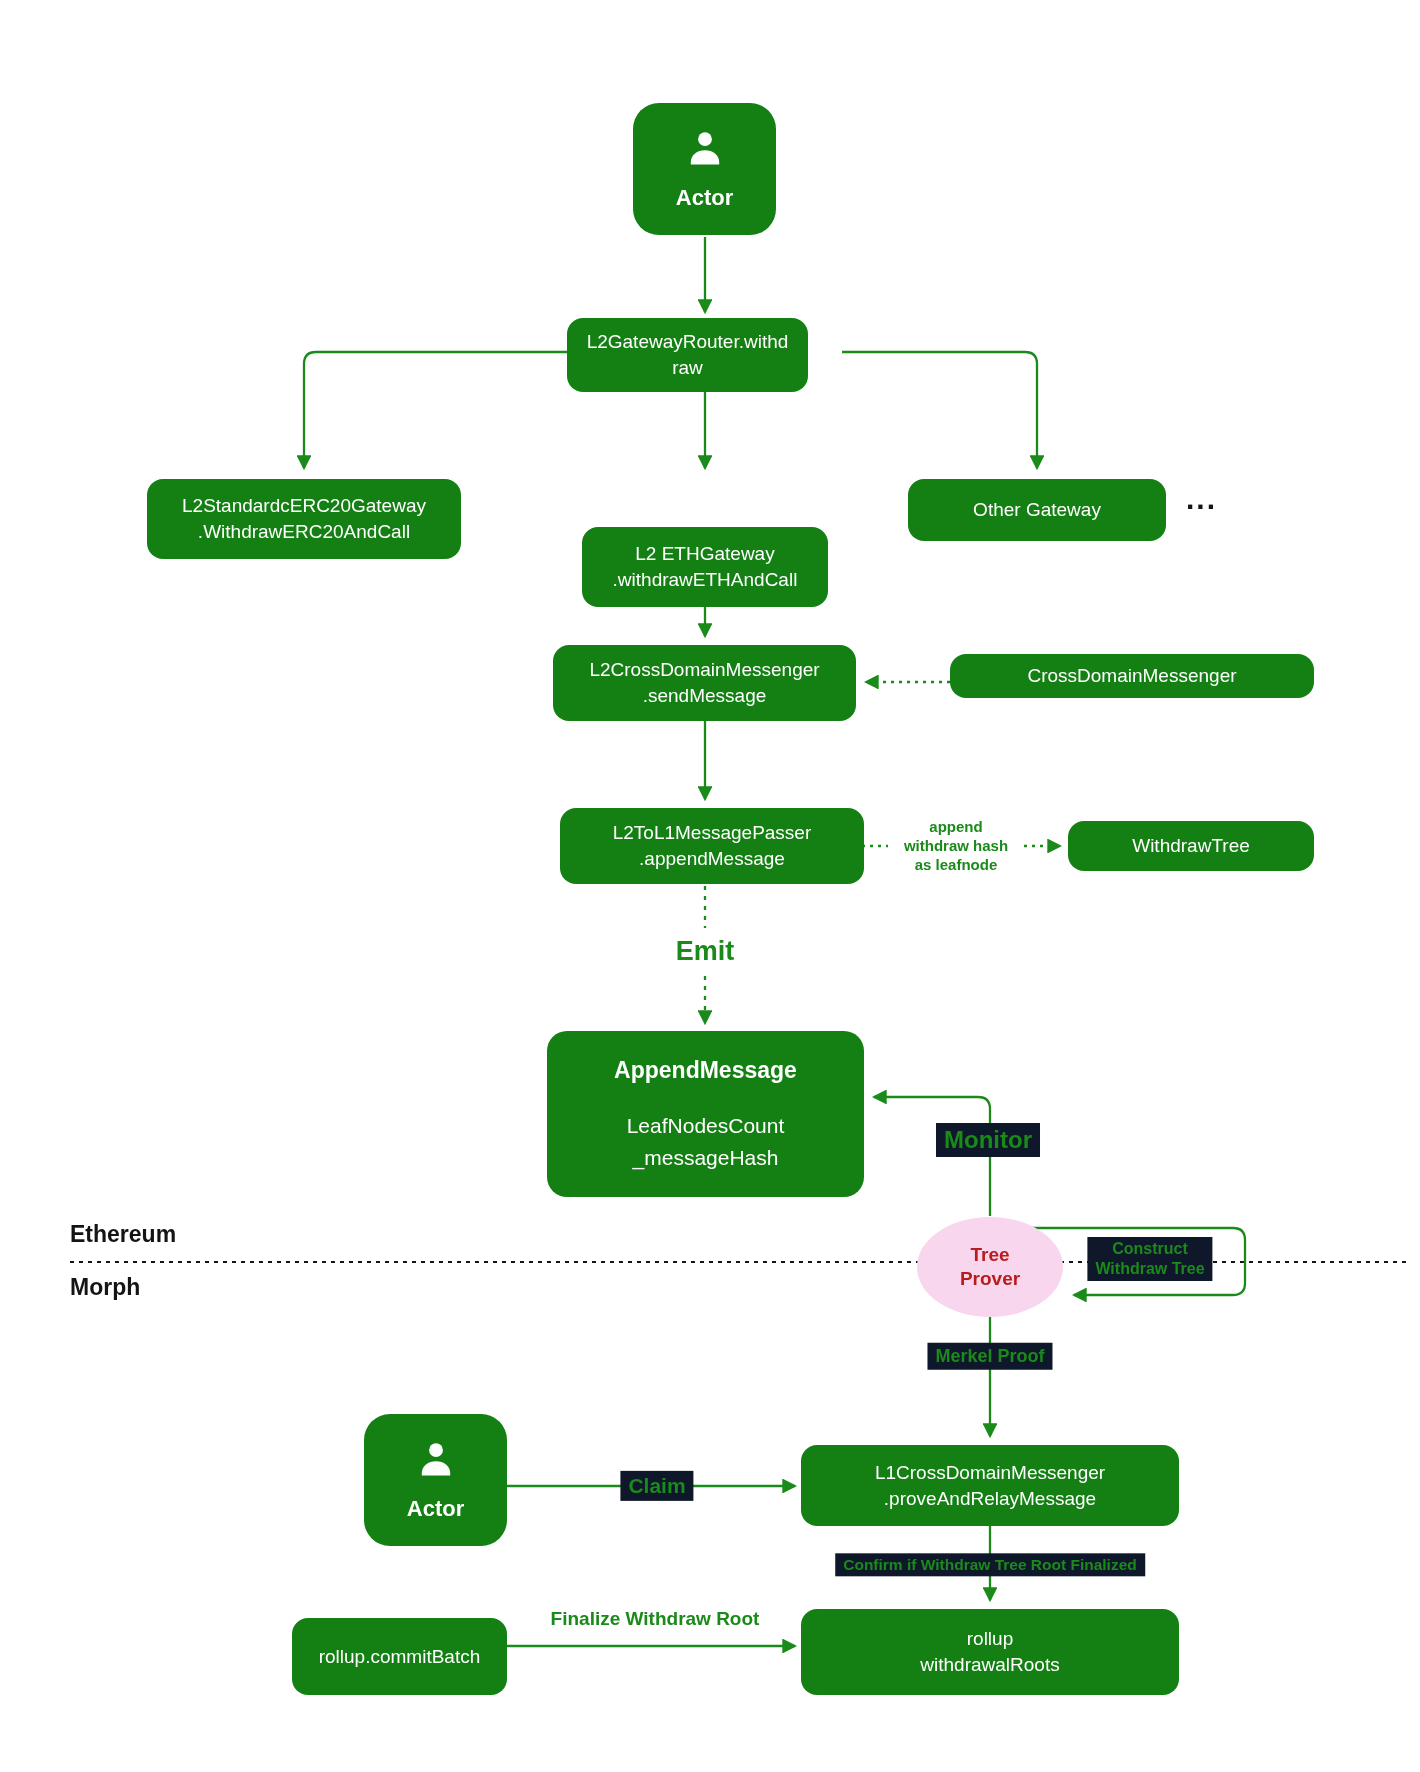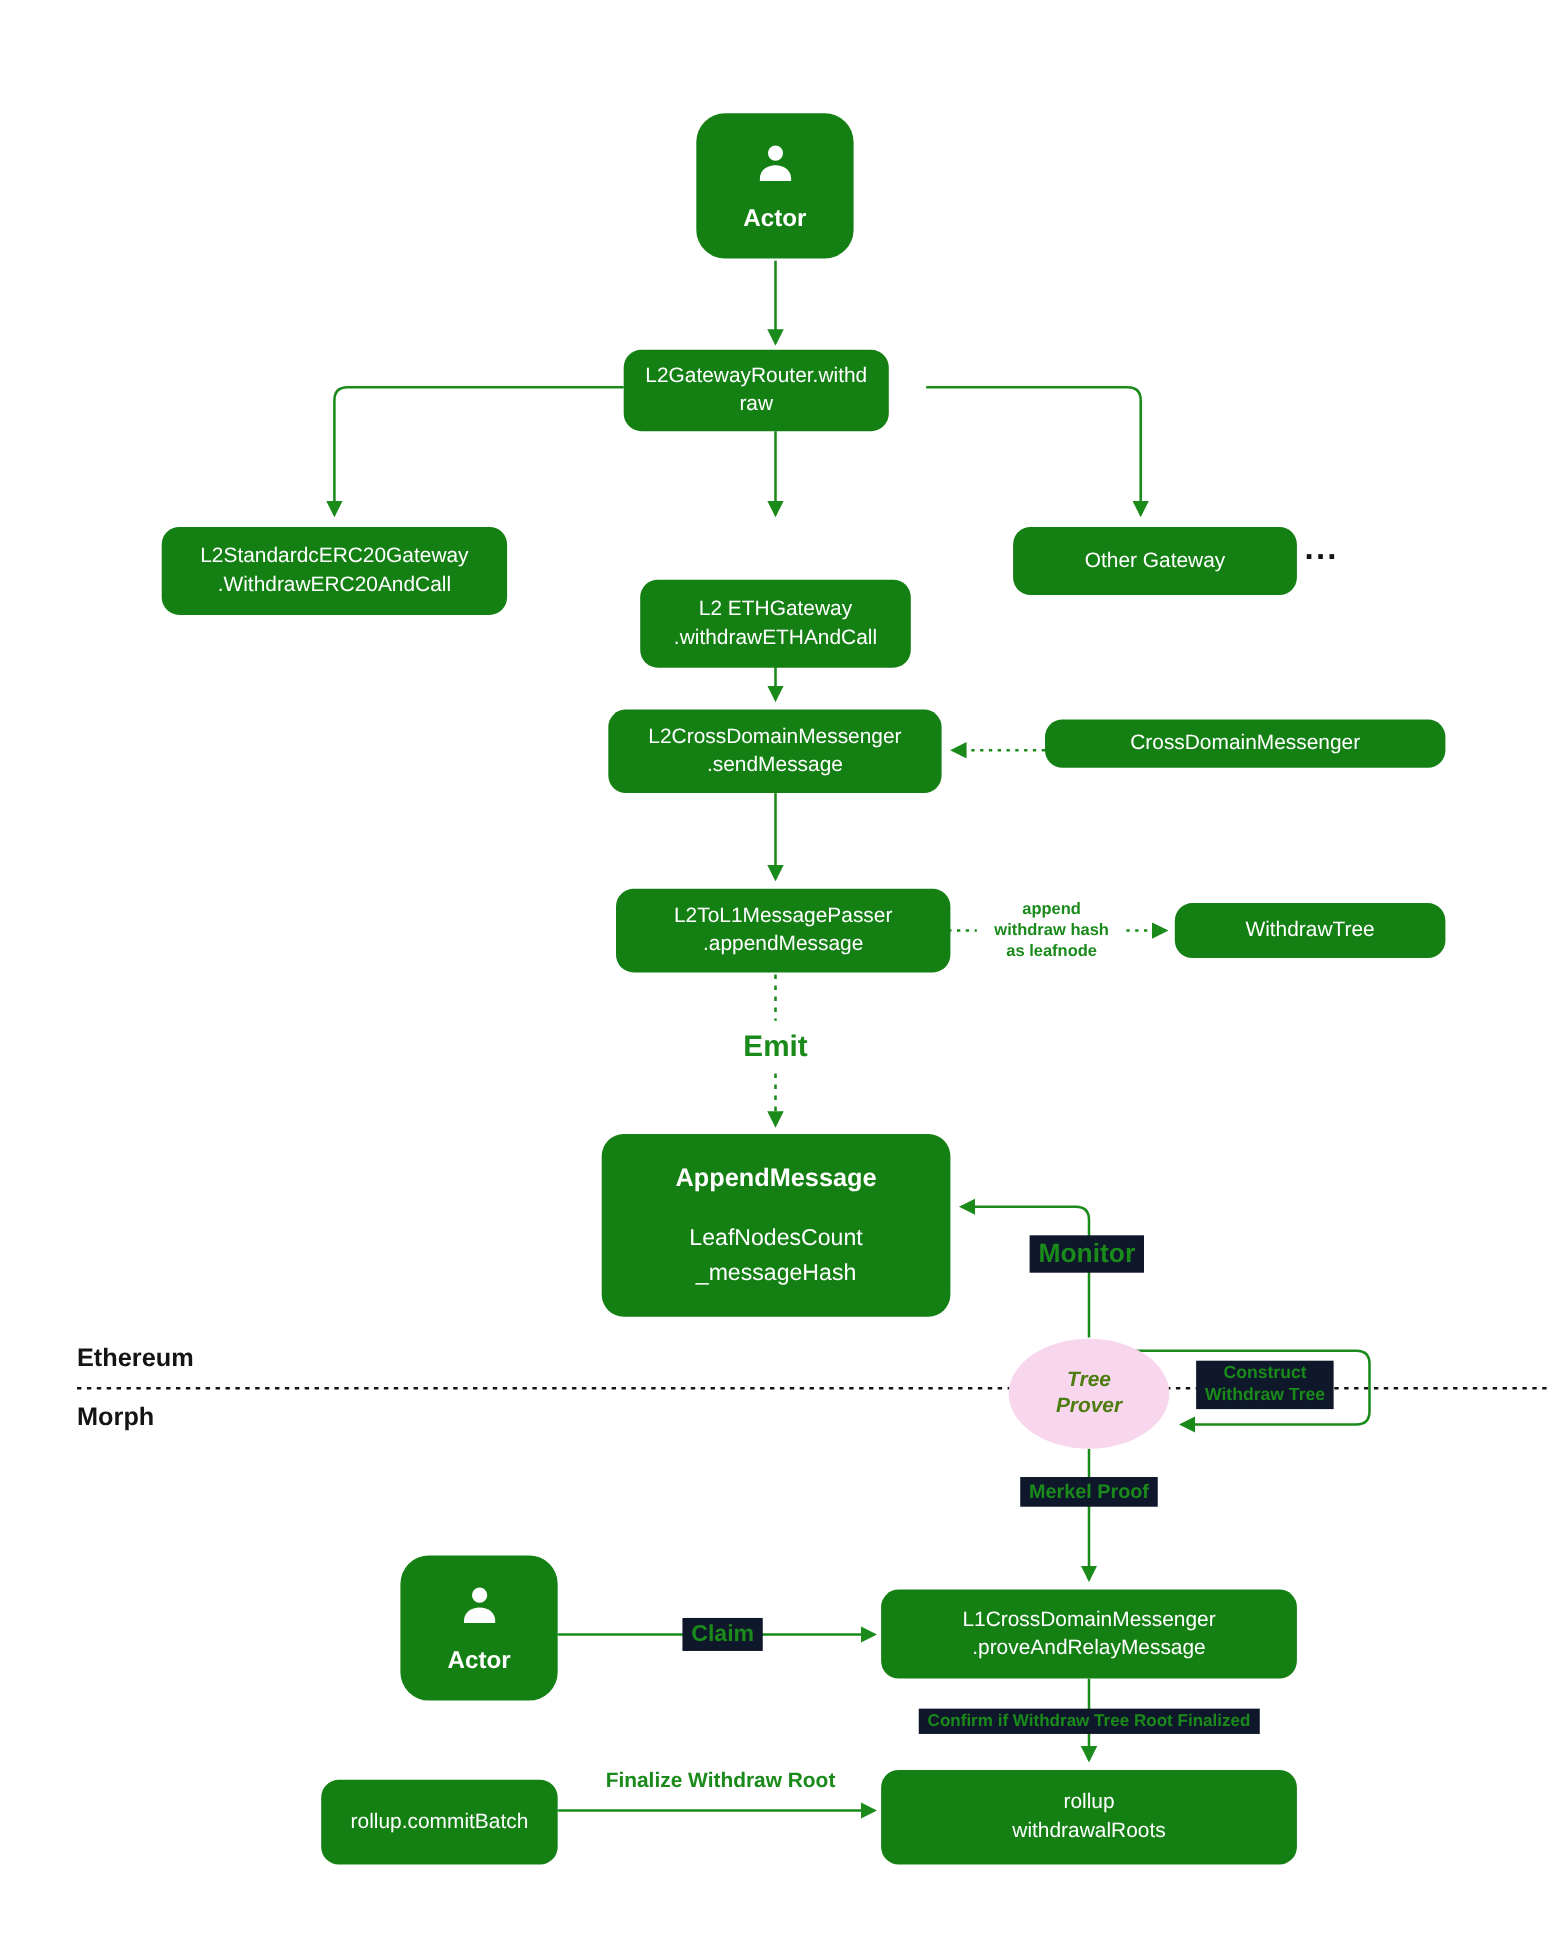--- a/index.html
+++ b/index.html
@@ -15,22 +15,22 @@
   }
   .actor{
     flex-direction:column;gap:12px;border-radius:26px;font-weight:700;font-size:22px;
   }
   .actor .picto{width:46px;height:46px;display:block;}
   .append-box{flex-direction:column;border-radius:20px;}
   .append-box .ttl{font-weight:700;font-size:23px;margin-bottom:24px;}
   .append-box .bdy{font-size:21px;line-height:1.5;white-space:pre-line;}
   .ellipse{
     position:absolute;z-index:2;display:flex;align-items:center;justify-content:center;
-    background:#f8d7ee;border-radius:50%;color:#4d7c0f;font-weight:700;font-size:19px;
-    line-height:1.25;text-align:center;white-space:pre-line;font-style:italic;
+    background:#f8d7ee;border-radius:50%;color:#b91c1c;font-weight:700;font-size:19px;
+    line-height:1.25;text-align:center;white-space:pre-line;
   }
   .elabel{
     position:absolute;z-index:3;transform:translate(-50%,-50%);
     color:#1a8a1a;font-weight:700;text-align:center;white-space:pre-line;line-height:1.25;
   }
   .bgw{background:#0f172a;padding:2px 8px;}
   .blk{
     position:absolute;z-index:3;color:#141414;font-weight:700;white-space:nowrap;
   }
 </style>
@@ -92,21 +92,21 @@
 
   <div class="node" style="left:567px;top:318px;width:241px;height:74px;">L2GatewayRouter.withd
 raw</div>
 
   <div class="node" style="left:147px;top:479px;width:314px;height:80px;">L2StandardcERC20Gateway
 .WithdrawERC20AndCall</div>
 
   <div class="node" style="left:582px;top:479px;width:246px;height:80px;margin-top:48px;">L2 ETHGateway
 .withdrawETHAndCall</div>
 
-  <div class="node" style="left:908px;top:479px;width:258px;height:62px;margin-left:13px;">Other Gateway</div>
+  <div class="node" style="left:908px;top:479px;width:258px;height:62px;">Other Gateway</div>
 
   <div class="blk" style="left:1186px;top:482px;font-size:30px;letter-spacing:2px;">...</div>
 
   <div class="node" style="left:553px;top:645px;width:303px;height:76px;">L2CrossDomainMessenger
 .sendMessage</div>
 
   <div class="node" style="left:950px;top:654px;width:364px;height:44px;">CrossDomainMessenger</div>
 
   <div class="node" style="left:560px;top:808px;width:304px;height:76px;">L2ToL1MessagePasser
 .appendMessage</div>

